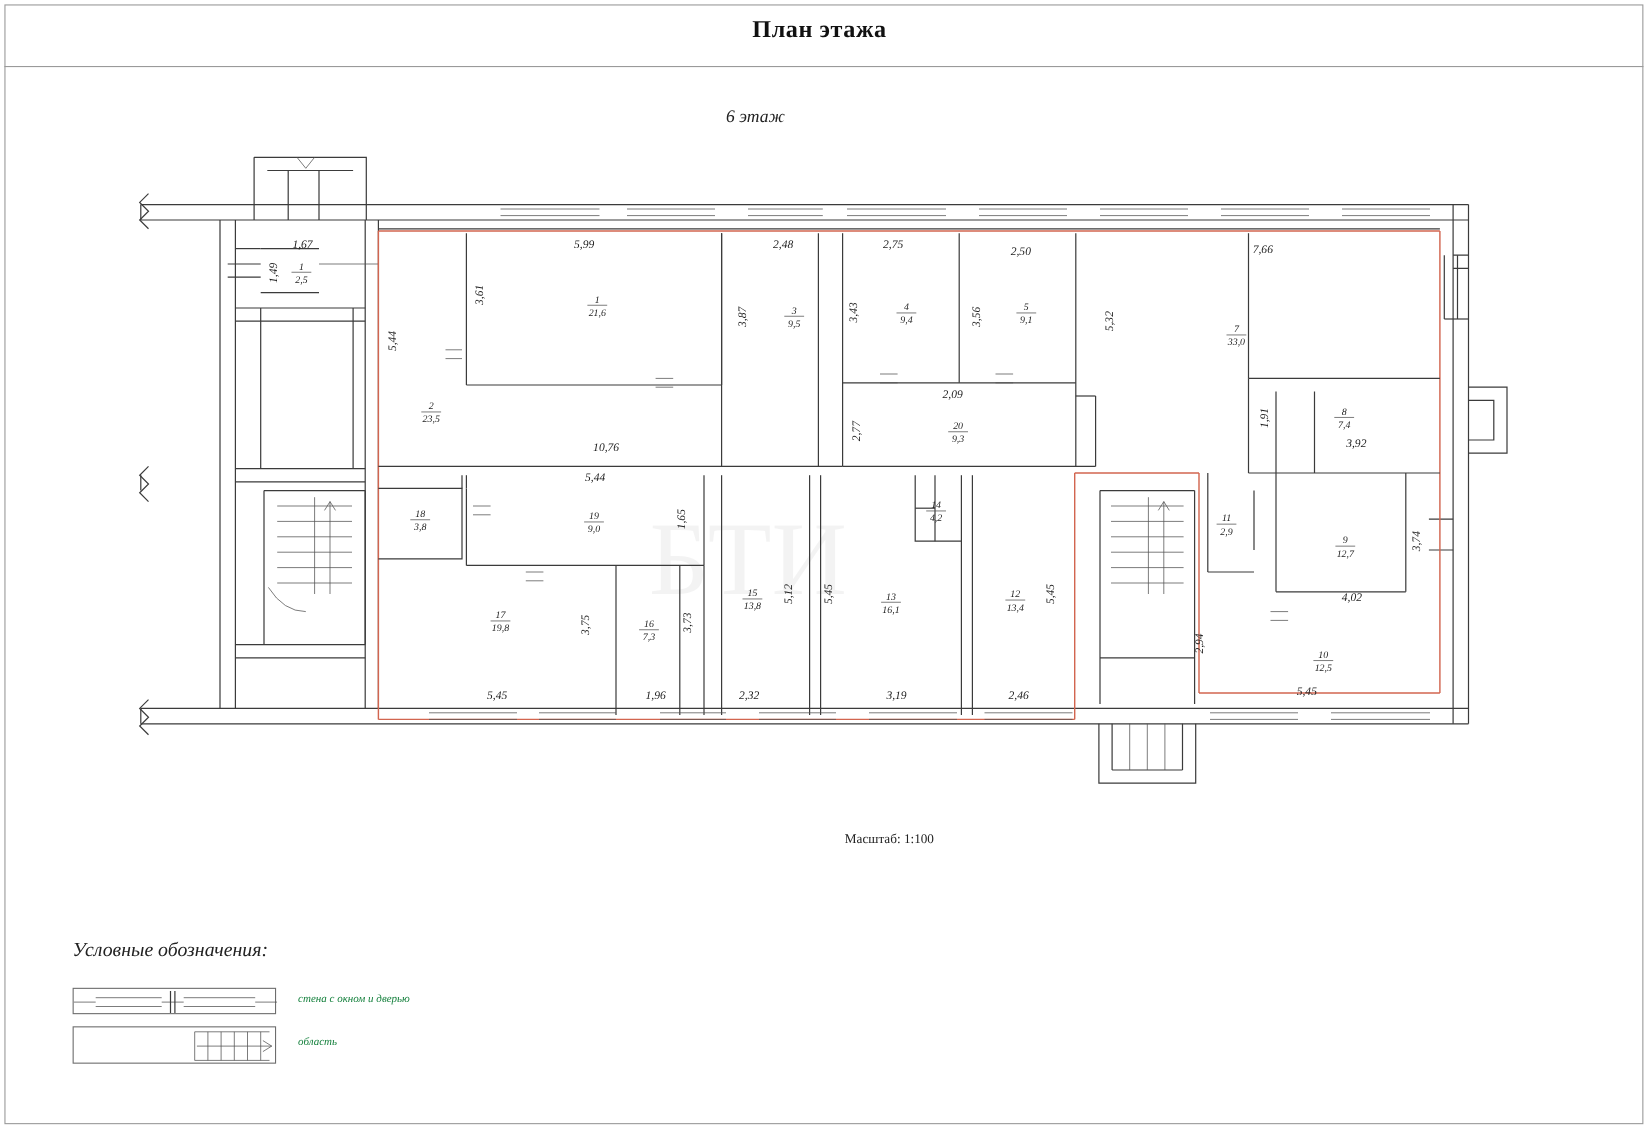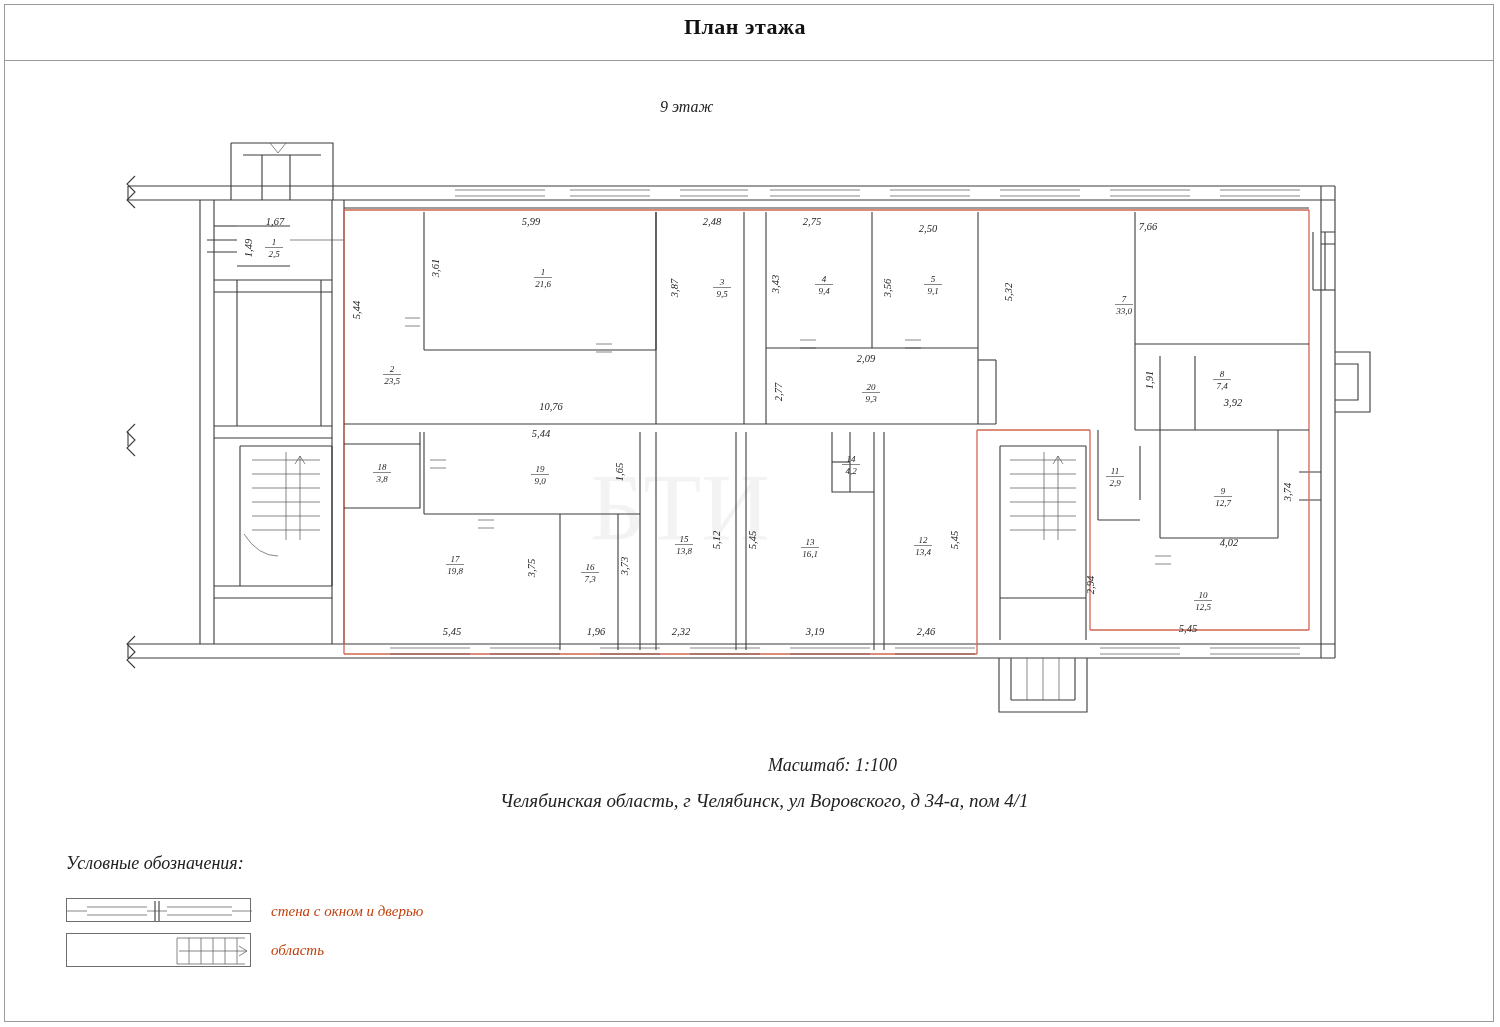--- a/index.html
+++ b/index.html
@@ -2,42 +2,42 @@
 <html><head>
 <meta charset="utf-8">
 <style>
   html,body{margin:0;padding:0;background:#ffffff;}
   body{font-family:"Liberation Sans", sans-serif;}
   #page{position:relative;width:1500px;height:1027px;background:#fff;overflow:hidden;}
   .frame{position:absolute;left:4px;top:4px;width:1490px;height:1018px;border:1px solid #9a9a9a;box-sizing:border-box;}
   .titlebar{position:absolute;left:4px;top:4px;width:1490px;height:57px;border-bottom:1px solid #9a9a9a;box-sizing:border-box;}
   .title{position:absolute;left:0;top:14px;width:1490px;text-align:center;font-family:"Liberation Serif", serif;font-weight:bold;font-size:22px;color:#111;letter-spacing:.5px;}
   .floorlabel{position:absolute;left:660px;top:98px;font-family:"Liberation Serif", serif;font-style:italic;font-size:16px;color:#222;}
-  .scale{position:absolute;left:768px;top:755px;font-family:"Liberation Serif", serif;font-style:italic;font-size:18px;color:#222;}
+  .scale{position:absolute;left:768px;top:755px;font-family:"Liberation Serif", serif;font-size:12px;color:#222;}
   .addr{position:absolute;left:500px;top:790px;font-family:"Liberation Serif", serif;font-style:italic;font-size:19px;color:#222;white-space:nowrap;}
   .legend-title{position:absolute;left:66px;top:853px;font-family:"Liberation Serif", serif;font-style:italic;font-size:18px;color:#222;}
   .legend-box{position:absolute;border:1px solid #6d6d6d;background:#fff;box-sizing:border-box;}
-  .legend-lbl{position:absolute;font-family:"Liberation Serif", serif;font-style:italic;font-size:15px;color:#c2410c;}
+  .legend-lbl{position:absolute;font-family:"Liberation Serif", serif;font-style:italic;font-size:10px;color:#15803d;}
   svg{position:absolute;left:0;top:0;width:1500px;height:1027px;}
   .wall{stroke:#3b3b3b;stroke-width:1.1;fill:none;}
   .red{stroke:#d2654f;stroke-width:1.3;fill:none;}
   .thin{stroke:#555;stroke-width:.7;fill:none;}
   .dim{font-family:"Liberation Serif", serif;font-style:italic;font-size:10.5px;fill:#1d1d1d;}
   .room{font-family:"Liberation Serif", serif;font-style:italic;font-size:9px;fill:#1d1d1d;}
   .wm{font-family:"Liberation Serif", serif;font-size:95px;fill:#000;opacity:.045;}
 </style>
 </head>
 <body>
 
 <div id="page">
 
   <div class="frame"></div>
   <div class="titlebar"></div>
   <div class="title">План этажа</div>
-  <div class="floorlabel">9 этаж</div>
+  <div class="floorlabel">6 этаж</div>
 
   <svg viewBox="0 0 1500 1027">
 
     <text class="wm" x="590" y="540">БТИ</text>
 
     <g>
 
       <path class="wall" d="M128 186 L1335 186 M128 200 L1335 200"></path>
       <path class="wall" d="M1321 186 L1321 658 M1335 186 L1335 658"></path>
 
@@ -291,21 +291,20 @@
         </g>
         <g>
           <text class="room" x="274" y="245" text-anchor="middle">1</text>
           <line x1="265" x2="283" y1="247.5" y2="247.5" class="thin"></line>
           <text class="room" x="274" y="257" text-anchor="middle">2,5</text>
         </g>
       </g>
   </svg>
 
   <div class="scale">Масштаб: 1:100</div>
-  <div class="addr">Челябинская область, г Челябинск, ул Воровского, д 34-а, пом 4/1</div>
 
   <div class="legend-title">Условные обозначения:</div>
 
   <div class="legend-box" style="left:66px;top:898px;width:185px;height:24px;">
     <svg style="position:absolute;left:0;top:0;width:185px;height:24px;">
       <path class="thin" d="M20 8 L80 8 M20 16 L80 16 M100 8 L165 8 M100 16 L165 16 M0 12 L20 12 M80 12 L100 12 M165 12 L185 12"></path>
       <path class="wall" d="M88 2 L88 22 M92 2 L92 22"></path>
     </svg>
   </div>
   <div class="legend-lbl" style="left:271px;top:903px;">стена с окном и дверью</div>

